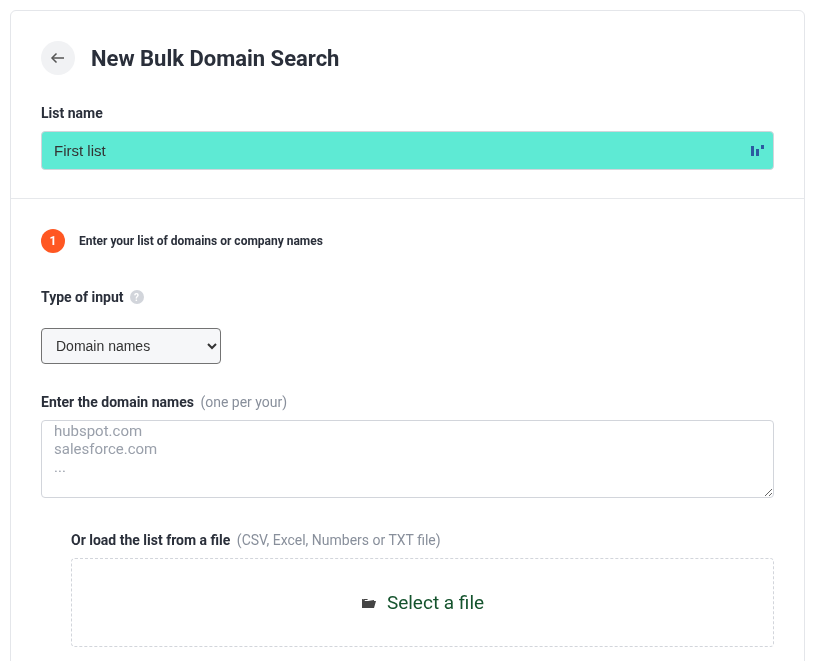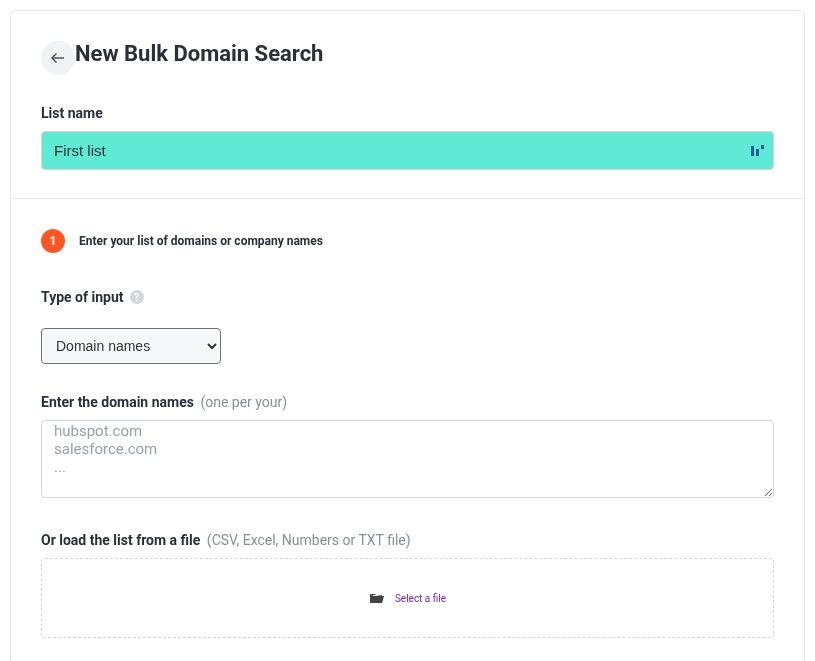--- a/index.html
+++ b/index.html
@@ -18,20 +18,22 @@
       border: 1px solid #e4e6ea;
       border-radius: 6px;
       margin: 10px;
       background: #ffffff;
     }
     .card-header {
       padding: 30px 30px 28px 30px;
     }
     .title-row {
       display: flex;
+      align-items: center;
+      gap: 16px;
       margin-bottom: 30px;
     }
     .back-btn {
       width: 34px;
       height: 34px;
       border-radius: 50%;
       background: #f1f2f4;
       display: flex;
       align-items: center;
       justify-content: center;
@@ -162,22 +164,22 @@
       align-items: center;
       justify-content: center;
       gap: 10px;
     }
     .folder-icon {
       width: 16px;
       height: 14px;
       color: #444444;
     }
     .file-drop-text {
-      font-size: 10px;
-      color: #6d28d9;
+      font-size: 19px;
+      color: #14532d;
     }
     .input-wrapper {
       position: relative;
     }
     .input-trailing-icon {
       position: absolute;
       right: 10px;
       top: 50%;
       transform: translateY(-50%);
       width: 14px;
@@ -235,21 +237,21 @@
     <div class="field-group">
       <label class="field-label">
         <span>Enter the domain names</span>
         <span class="label-hint">(one per your)</span>
       </label>
       <textarea class="textarea-input" placeholder="hubspot.com
 salesforce.com
 ..." style=""></textarea>
     </div>
 
-    <div class="field-group" style="margin-bottom:0;">
+    <div class="field-group" style="margin-bottom:0;margin-left:30px;">
       <label class="field-label">
         <span>Or load the list from a file</span>
         <span class="label-hint">(CSV, Excel, Numbers or TXT file)</span>
       </label>
       <div class="file-drop">
         <svg class="folder-icon" viewBox="0 0 16 14">
           <path d="M1 3 L1 12 L13 12 L15 5 L4 5 L3 3 Z M1 3 L6 3 L7 4 L13 4 L13 5" fill="#444444"></path>
         </svg>
         <span class="file-drop-text">Select a file</span>
       </div>

